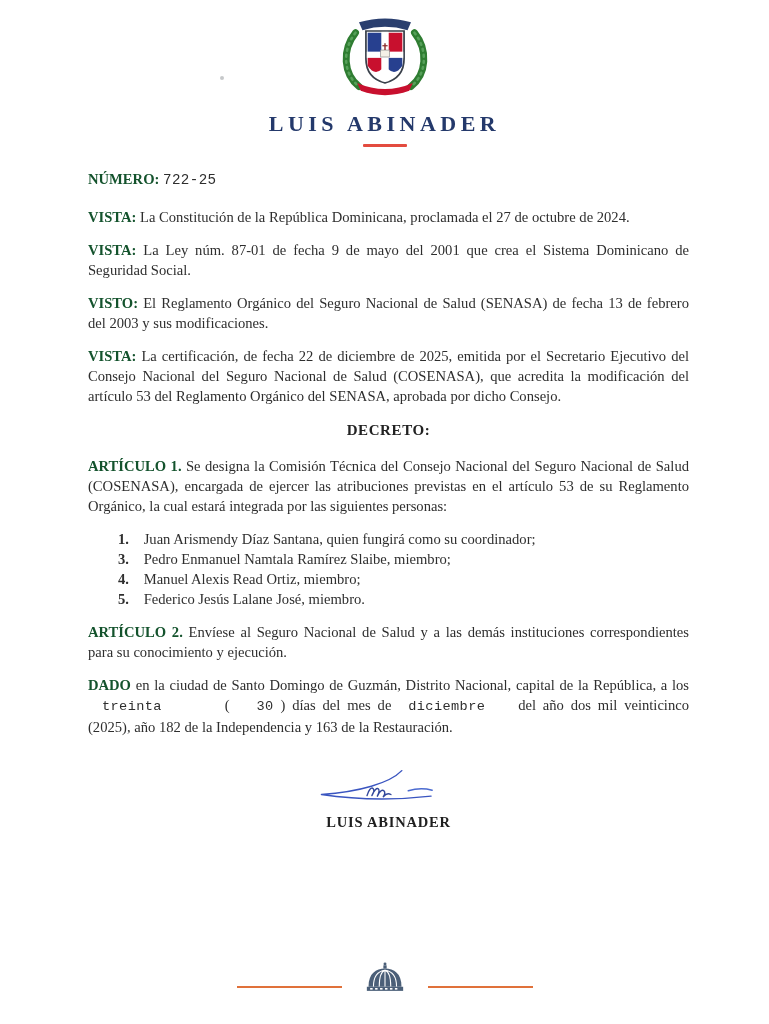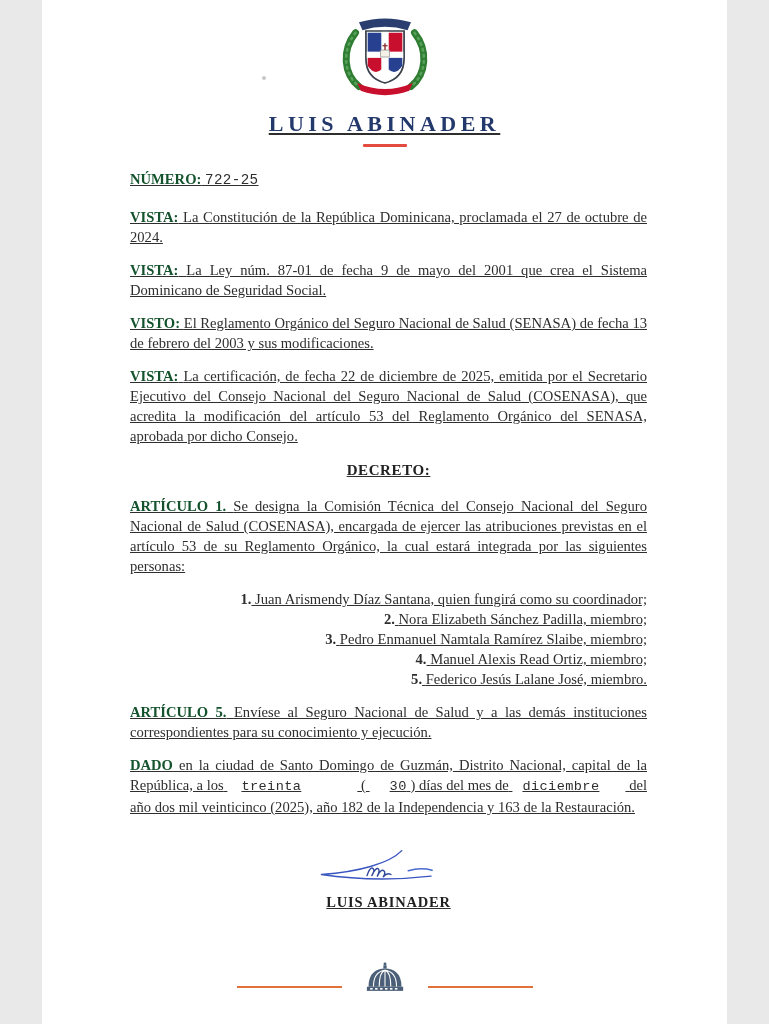--- a/index.html
+++ b/index.html
@@ -1,26 +1,25 @@
 <!DOCTYPE html>
 <html><head>
 <meta charset="utf-8">
 <style>
   * { margin: 0; padding: 0; box-sizing: border-box; }
   html, body { background: #e9e9e9; }
   .page {
     position: relative;
-    width: 685px;
+    width: 769px;
     height: 1024px;
     margin: 0 auto;
     background: #ffffff;
     overflow: hidden;
     font-family: "Liberation Serif", serif;
     color: #2e2e2e;
-    text-decoration: underline;
   }
   
   .letterhead { text-align: center; padding-top: 13px; }
   .coat-wrap { line-height: 0; }
   .coat-wrap svg { width: 104px; height: 88px; }
   .president-title {
     margin-top: 10px;
     font-family: "Liberation Serif", serif;
     font-size: 22px;
     font-weight: 600;
@@ -56,21 +55,21 @@
   .number-line .mono { font-size: 14.2px; }
   .decreto-heading {
     text-align: center;
     font-weight: bold;
     font-size: 15px;
     letter-spacing: 0.6px;
     color: #222;
     margin: 14px 0 16px 0;
   }
   .member-list { margin: 0 0 13px 30px; }
-  .list-row { line-height: 20px; text-align: right; }
+  .list-row { line-height: 20px; }
   .list-row .num { display: inline-block; width: 22px; font-weight: bold; }
   .gap-r-lg { margin-right: 56px; margin-left: 14px; }
   .gap-r-md { margin-right: 26px; margin-left: 10px; }
   .gap-l-sm { margin-left: 20px; }
   
   .sig-block { text-align: center; margin-top: 20px; }
   .sig-scribble { width: 152px; height: 62px; margin-left: 6px; }
   .sig-name {
     margin-top: -12px;
     font-weight: bold;
@@ -177,39 +176,35 @@
       <b>ARTÍCULO 1.</b>
       <span>Se designa la Comisión Técnica del Consejo Nacional del Seguro Nacional de Salud (COSENASA), encargada de ejercer las atribuciones previstas en el artículo 53 de su Reglamento Orgánico, la cual estará integrada por las siguientes personas:</span>
     </p>
 
     <div class="member-list">
       <div class="list-row">
         <b class="num">1.</b>
         <span>Juan Arismendy Díaz Santana, quien fungirá como su coordinador;</span>
       </div>
       <div class="list-row">
-        <b class="num">2.</b>
-        <span>Nora Elizabeth Sánchez Padilla, miembro;</span>
-      </div>
-      <div class="list-row">
         <b class="num">3.</b>
         <span>Pedro Enmanuel Namtala Ramírez Slaibe, miembro;</span>
       </div>
       <div class="list-row">
         <b class="num">4.</b>
         <span>Manuel Alexis Read Ortiz, miembro;</span>
       </div>
       <div class="list-row">
         <b class="num">5.</b>
         <span>Federico Jesús Lalane José, miembro.</span>
       </div>
     </div>
 
     <p class="para">
-      <b>ARTÍCULO 5.</b>
+      <b>ARTÍCULO 2.</b>
       <span>Envíese al Seguro Nacional de Salud y a las demás instituciones correspondientes para su conocimiento y ejecución.</span>
     </p>
 
     <p class="para">
       <b>DADO</b>
       <span>en la ciudad de Santo Domingo de Guzmán, Distrito Nacional, capital de la República, a los</span>
       <span class="mono gap-r-lg">treinta</span>
       <span>(</span>
       <span class="mono gap-l-sm">30</span>
       <span>) días del mes de</span>

